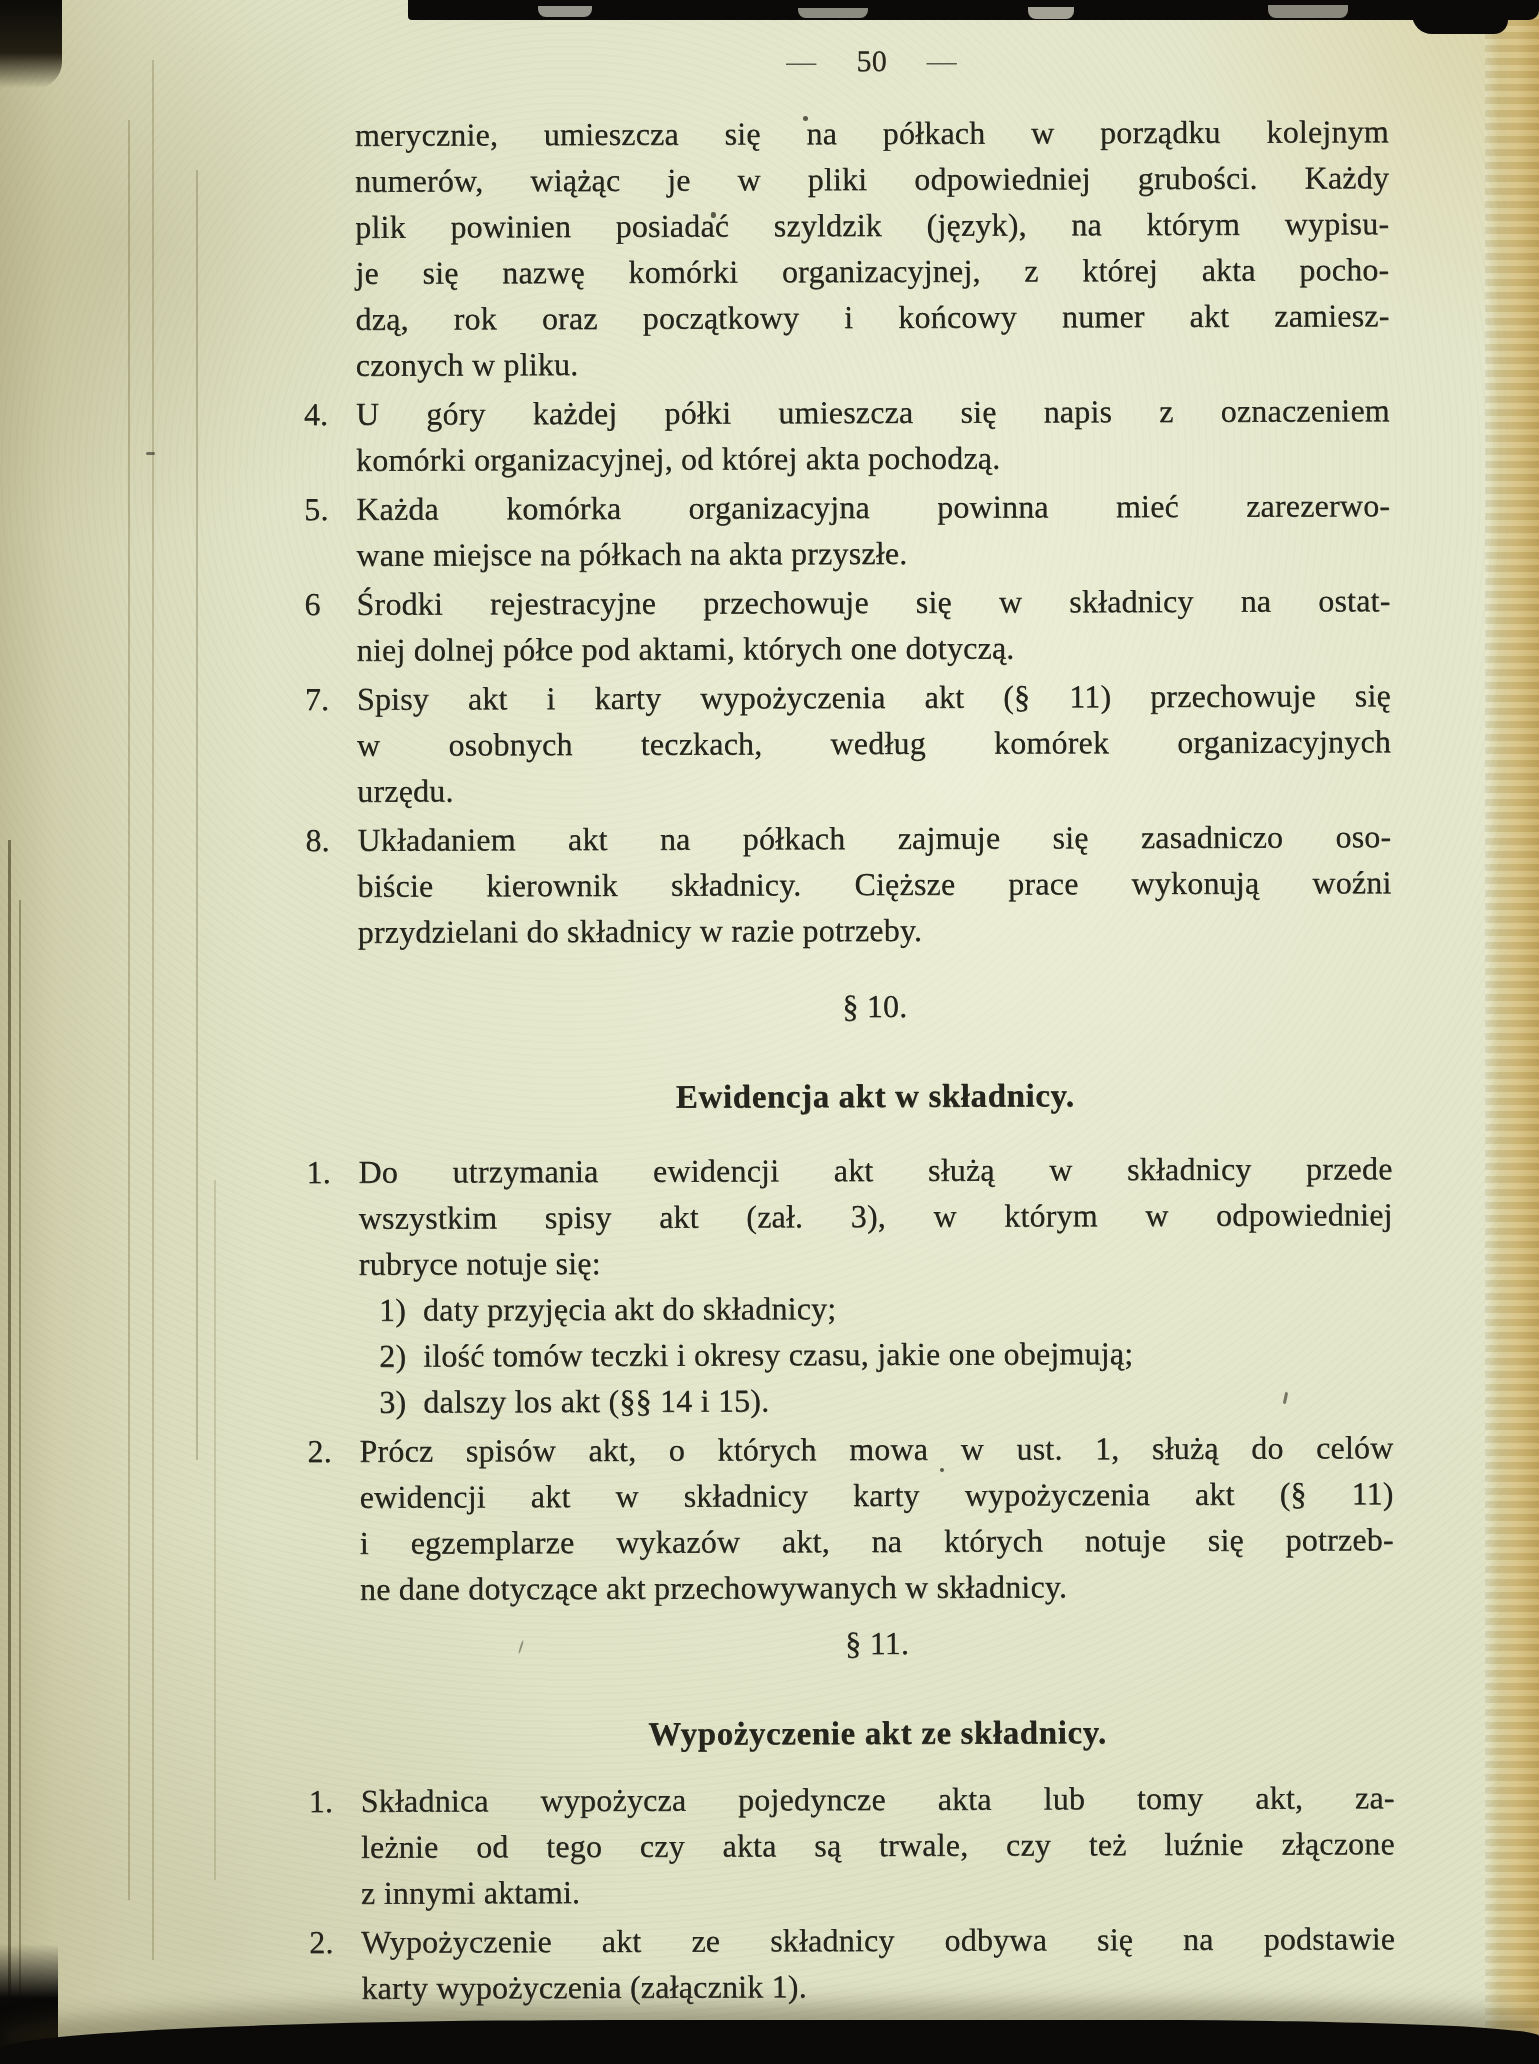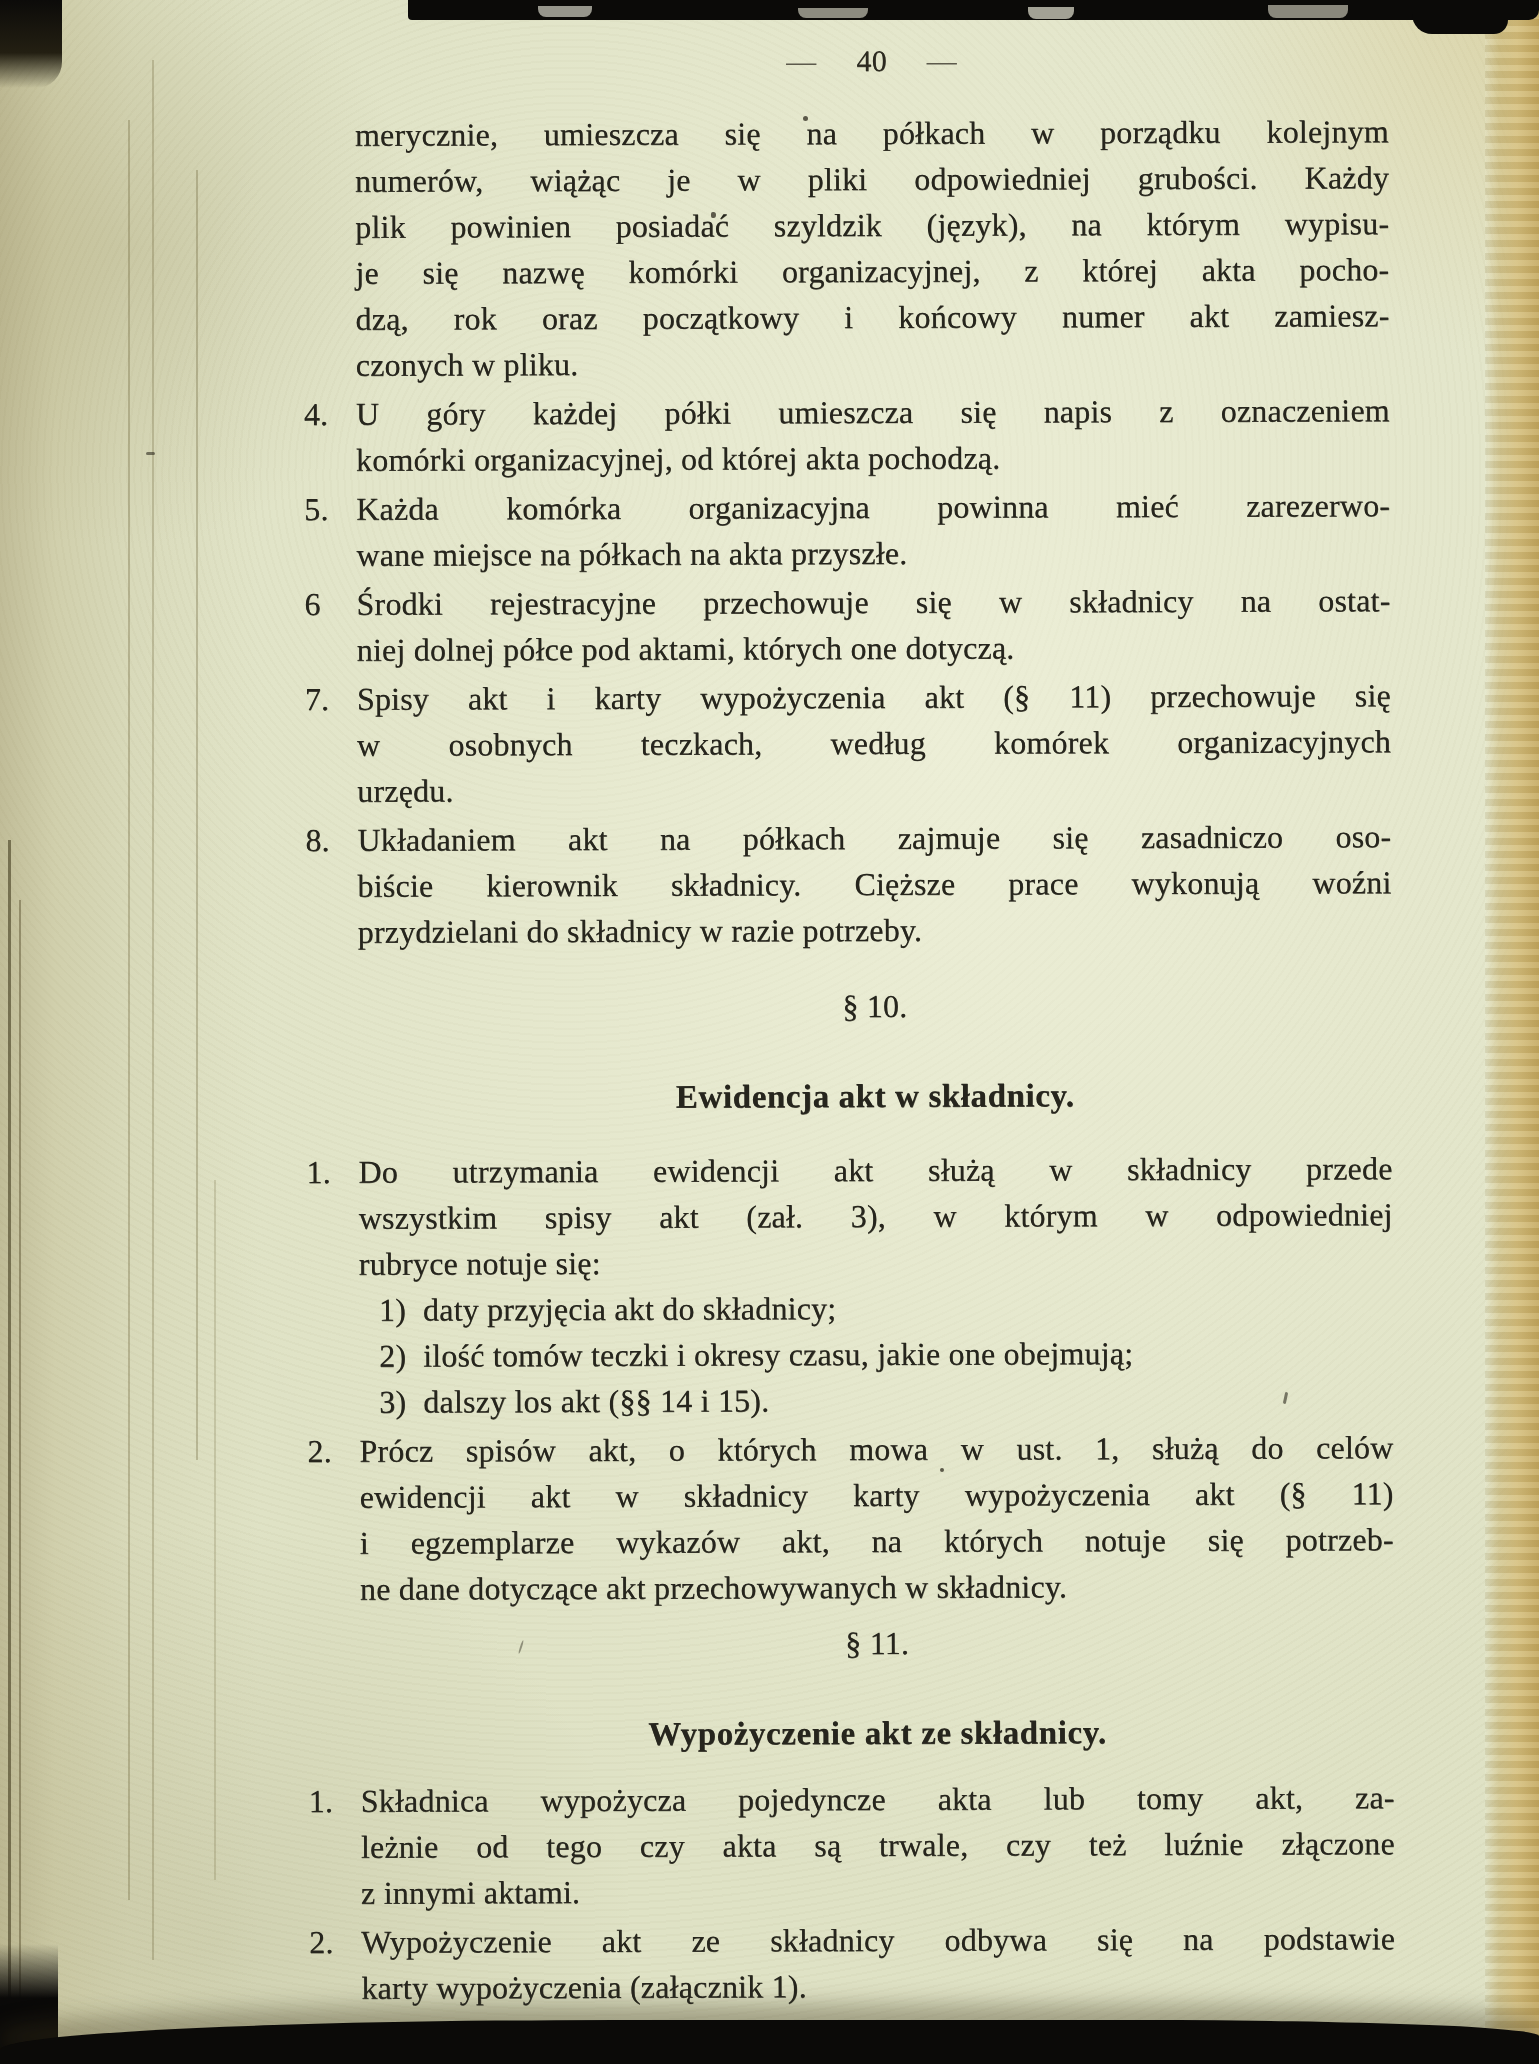--- a/index.html
+++ b/index.html
@@ -136,21 +136,21 @@
   <div class="speck sp2"></div>
   <div class="speck sp3"></div>
   <div class="speck sp4"></div>
   <div class="speck sp5"></div>
   <div class="speck sp6"></div>
 
   <div class="page-content">
 
     <div class="pagenum-row">
       <span class="dash">—</span>
-      <span class="pagenum">40</span>
+      <span class="pagenum">50</span>
       <span class="dash">—</span>
     </div>
 
     <div class="para">
         <div class="tline just">merycznie, umieszcza się na półkach w porządku kolejnym</div>
         <div class="tline just">numerów, wiążąc je w pliki odpowiedniej grubości. Każdy</div>
         <div class="tline just">plik powinien posiadać szyldzik (język), na którym wypisu-</div>
         <div class="tline just">je się nazwę komórki organizacyjnej, z której akta pocho-</div>
         <div class="tline just">dzą, rok oraz początkowy i końcowy numer akt zamiesz-</div>
         <div class="tline">czonych w pliku.</div>

